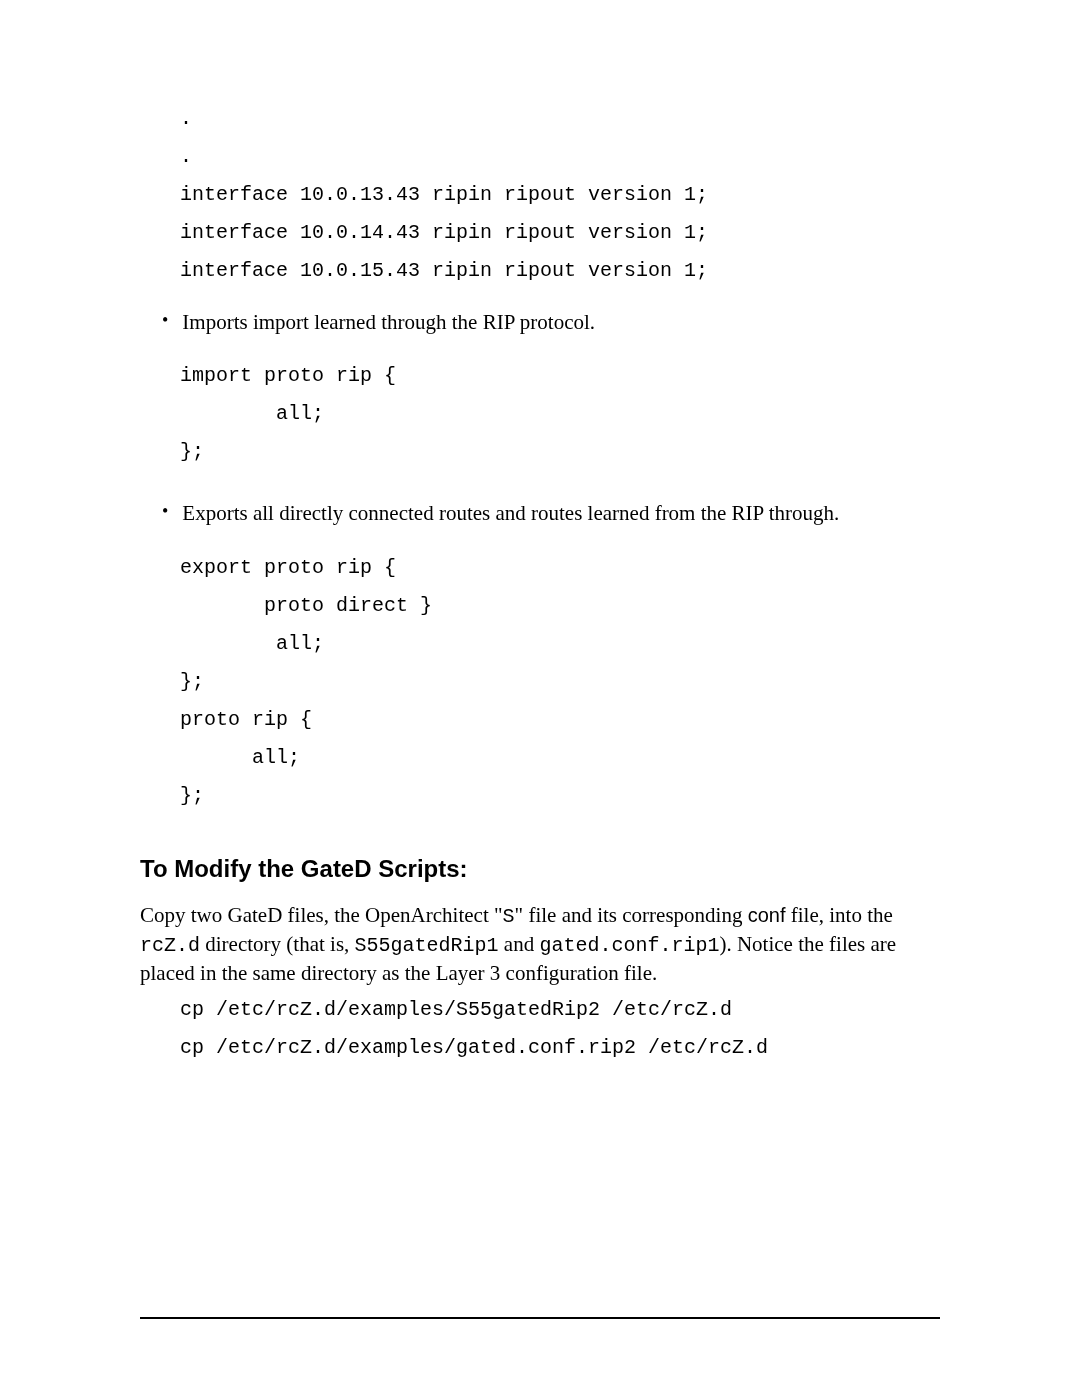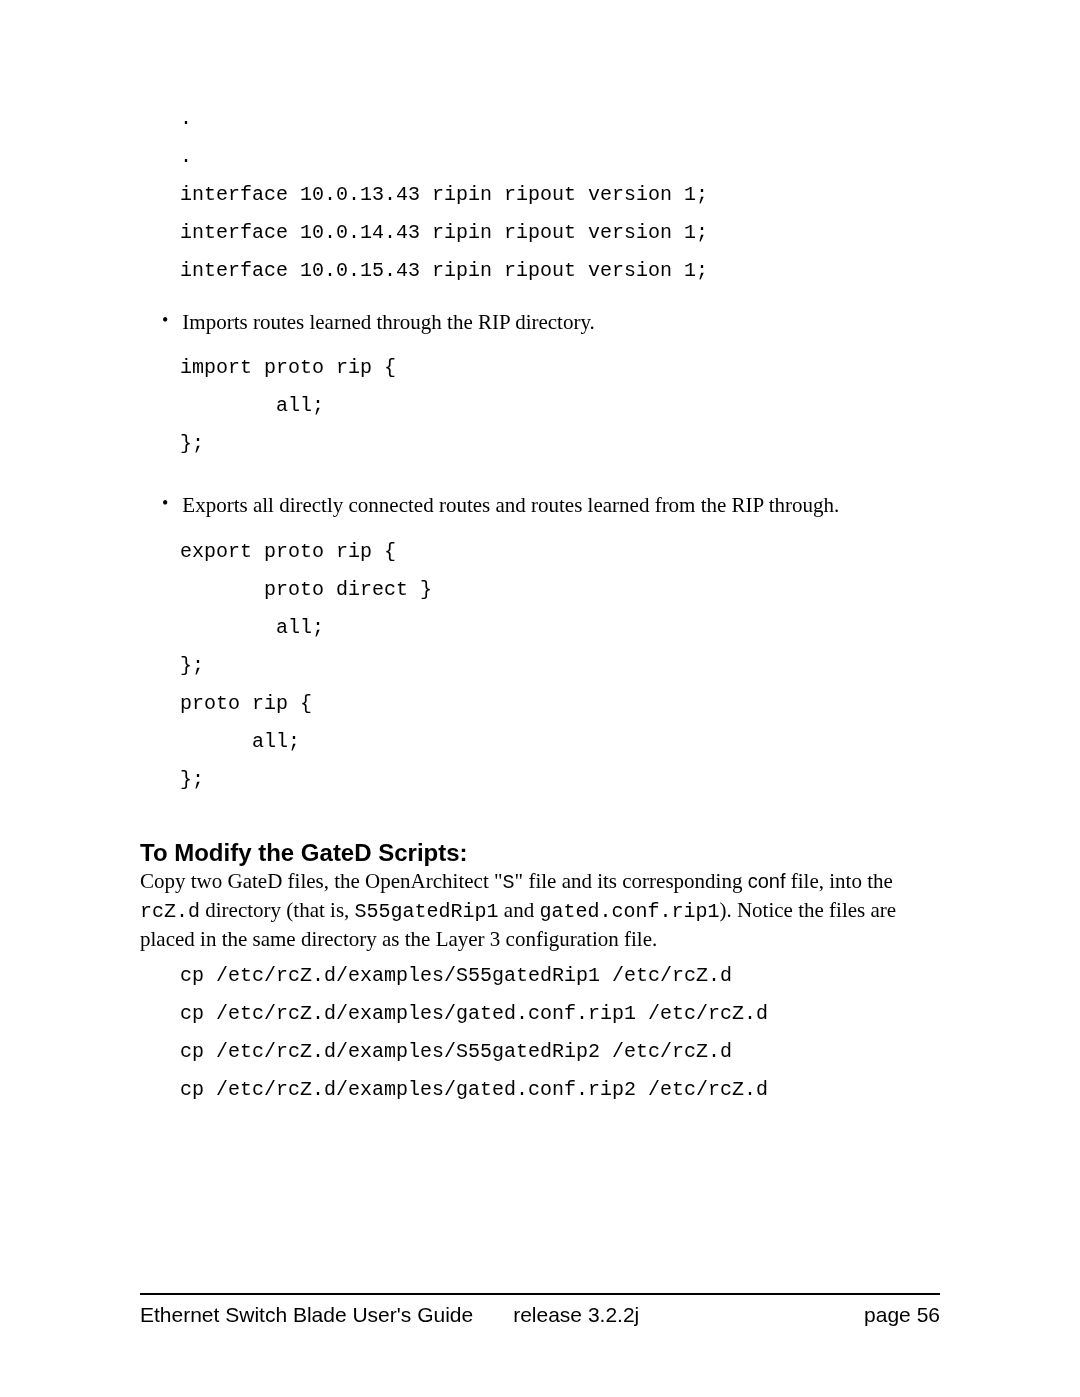--- a/index.html
+++ b/index.html
@@ -36,27 +36,28 @@
     font-size: 18px;
     line-height: 1.4;
     margin-right: 14px;
   }
   .bullet-text {
     font-size: 21px;
     line-height: 1.4;
   }
   .code-after-bullet {
     margin-left: 40px;
-    margin-top: 12px;
+    margin-top: 20px;
   }
   .heading {
     font-family: Arial, Helvetica, sans-serif;
     font-weight: bold;
     font-size: 24px;
     margin-top: 40px;
+    margin-bottom: 18px;
   }
   .body-para {
     font-size: 21px;
     line-height: 1.35;
     margin-bottom: 4px;
   }
   .body-para .mono-inline {
     font-family: "Courier New", Courier, monospace;
     font-size: 20px;
   }
@@ -100,21 +101,21 @@
 <div class="page">
 
   <div class="mono code-block-top">.
 .
 interface 10.0.13.43 ripin ripout version 1;
 interface 10.0.14.43 ripin ripout version 1;
 interface 10.0.15.43 ripin ripout version 1;</div>
 
   <div class="bullet-row">
     <div class="bullet-dot">•</div>
-    <div class="bullet-text">Imports routes learned through the RIP directory.</div>
+    <div class="bullet-text">Imports import learned through the RIP protocol.</div>
   </div>
   <div class="mono code-after-bullet">import proto rip {
         all;
 };</div>
 
   <div class="bullet-row" style="margin-top:28px;">
     <div class="bullet-dot">•</div>
     <div class="bullet-text">Exports all directly connected routes and routes learned from the RIP through.</div>
   </div>
   <div class="mono code-after-bullet">export proto rip {
@@ -124,30 +125,21 @@
 proto rip {
       all;
 };</div>
 
   <div class="heading">To Modify the GateD Scripts:</div>
 
   <div class="body-para">
     <span>Copy two GateD files, the OpenArchitect "</span><span class="mono-inline">S</span><span>" file and its corresponding </span><span class="sans-inline">conf</span><span> file, into the </span><span class="mono-inline">rcZ.d</span><span> directory (that is, </span><span class="mono-inline">S55gatedRip1</span><span> and </span><span class="mono-inline">gated.conf.rip1</span><span>). Notice the files are placed in the same directory as the Layer 3 configuration file.</span>
   </div>
 
-  <div class="mono cmd-block">cp /etc/rcZ.d/examples/S55gatedRip1 /etc/rcZ.d
-cp /etc/rcZ.d/examples/gated.conf.rip1 /etc/rcZ.d</div>
 
   <div class="mono cmd-block">cp /etc/rcZ.d/examples/S55gatedRip2 /etc/rcZ.d
 cp /etc/rcZ.d/examples/gated.conf.rip2 /etc/rcZ.d</div>
 
   <div class="footer">
     <hr class="footer-rule">
-    <div class="footer-row">
-      <div class="footer-left">
-        <span>Ethernet Switch Blade User's Guide</span>
-        <span>release  3.2.2j</span>
-      </div>
-      <span>page 56</span>
-    </div>
   </div>
 
 </div>
 
 </body></html>

